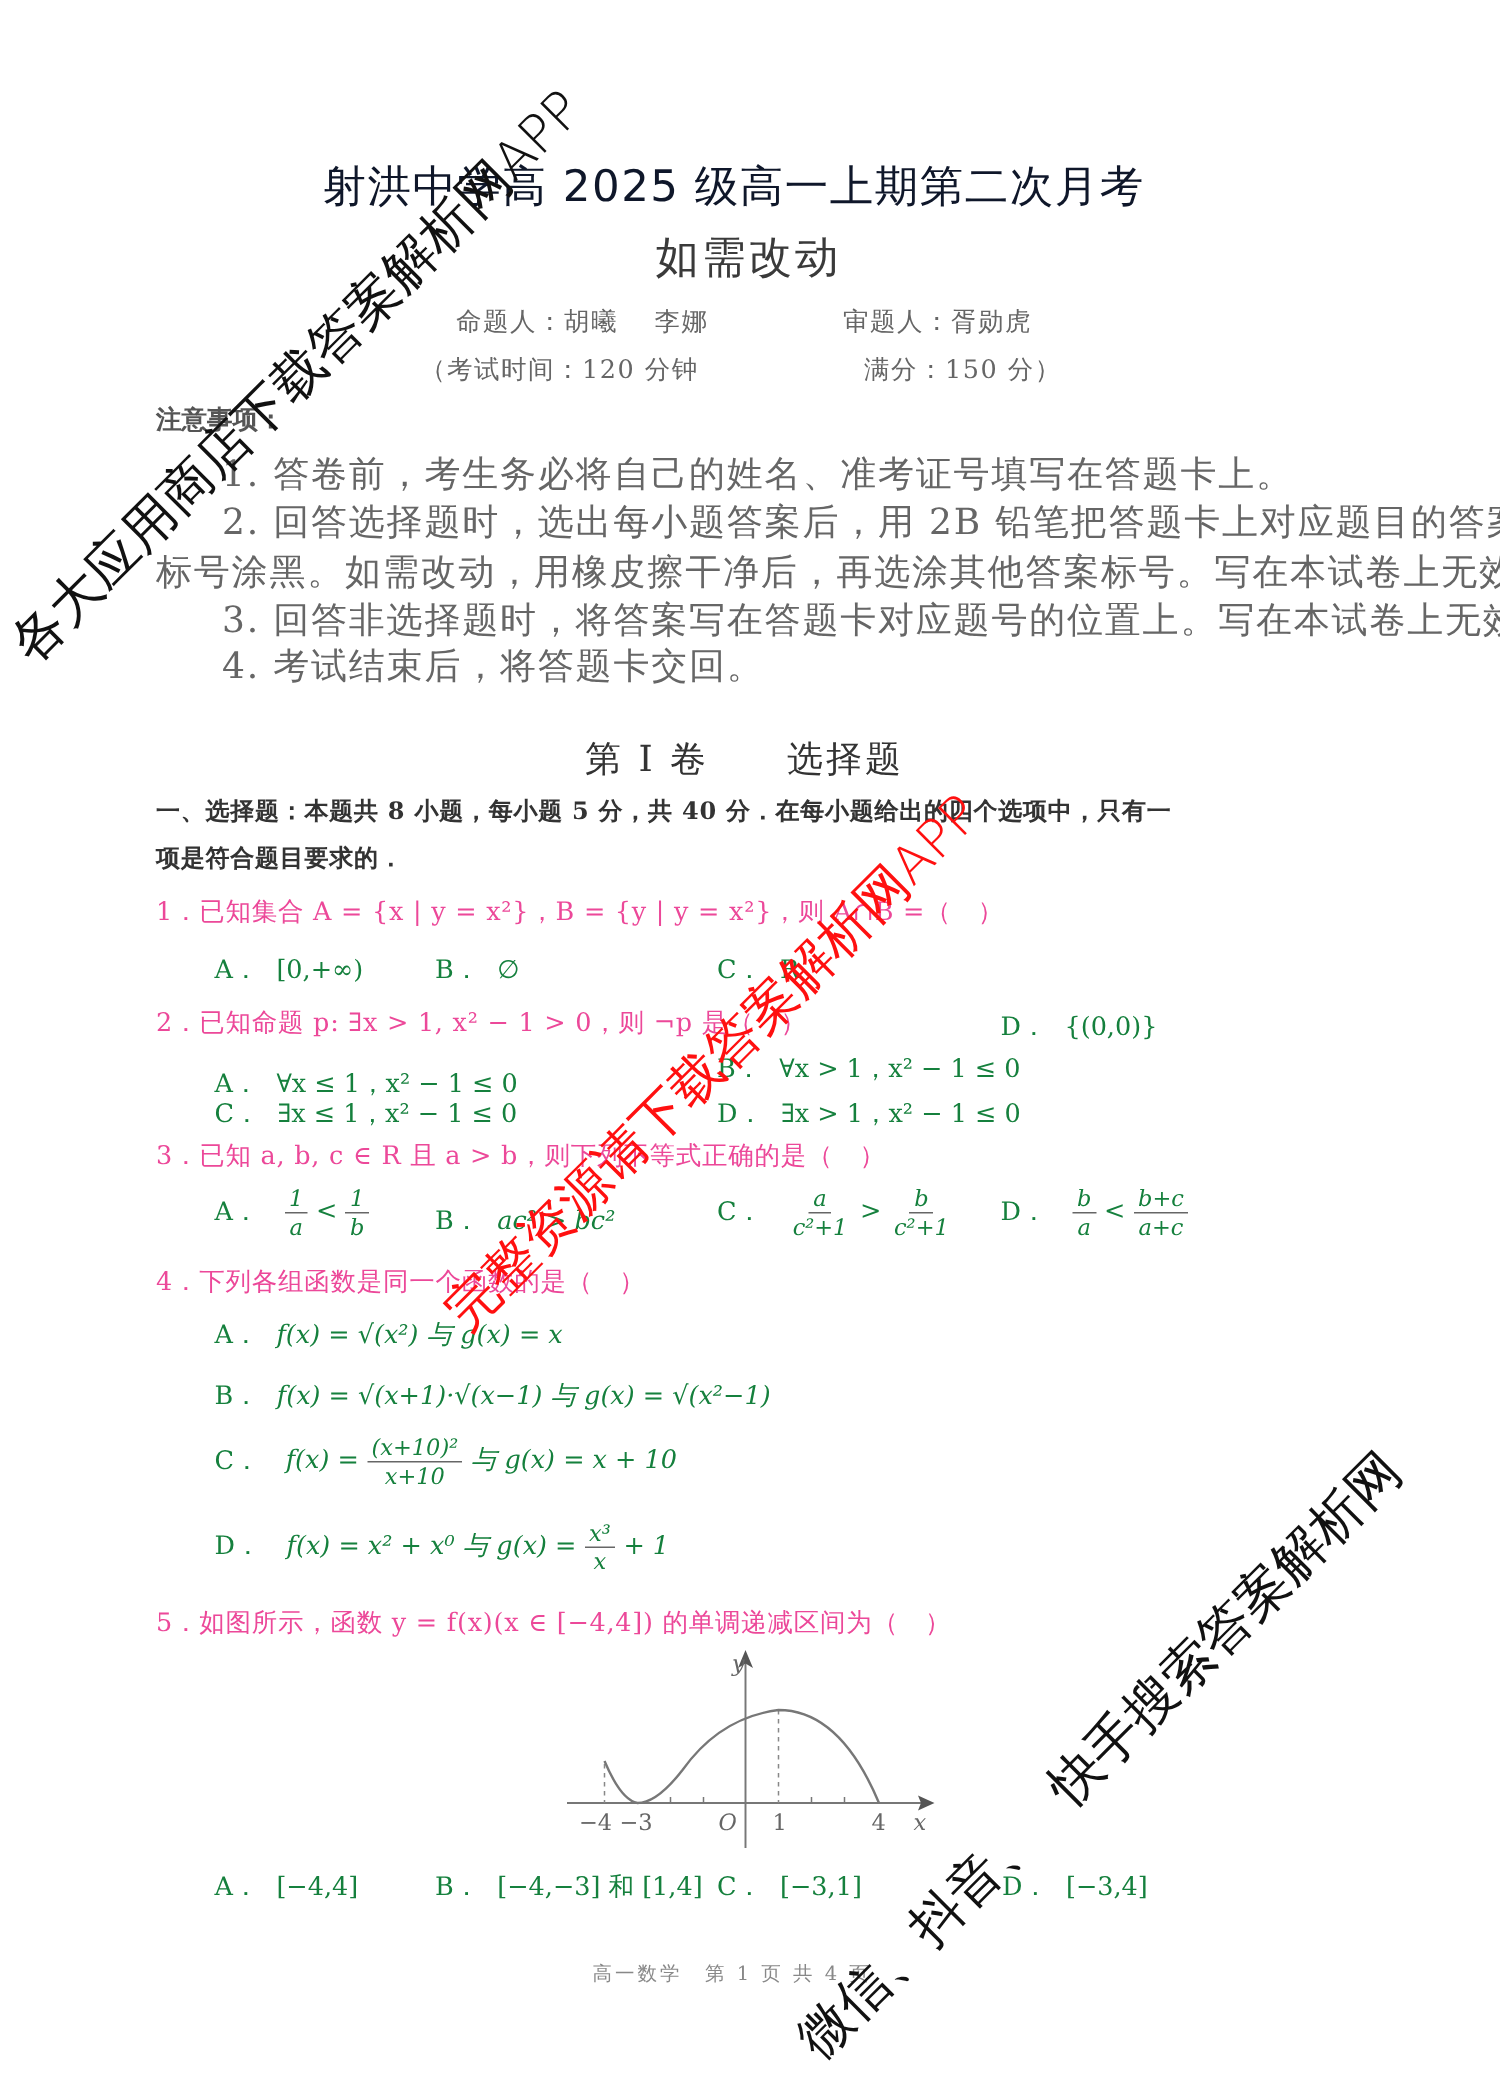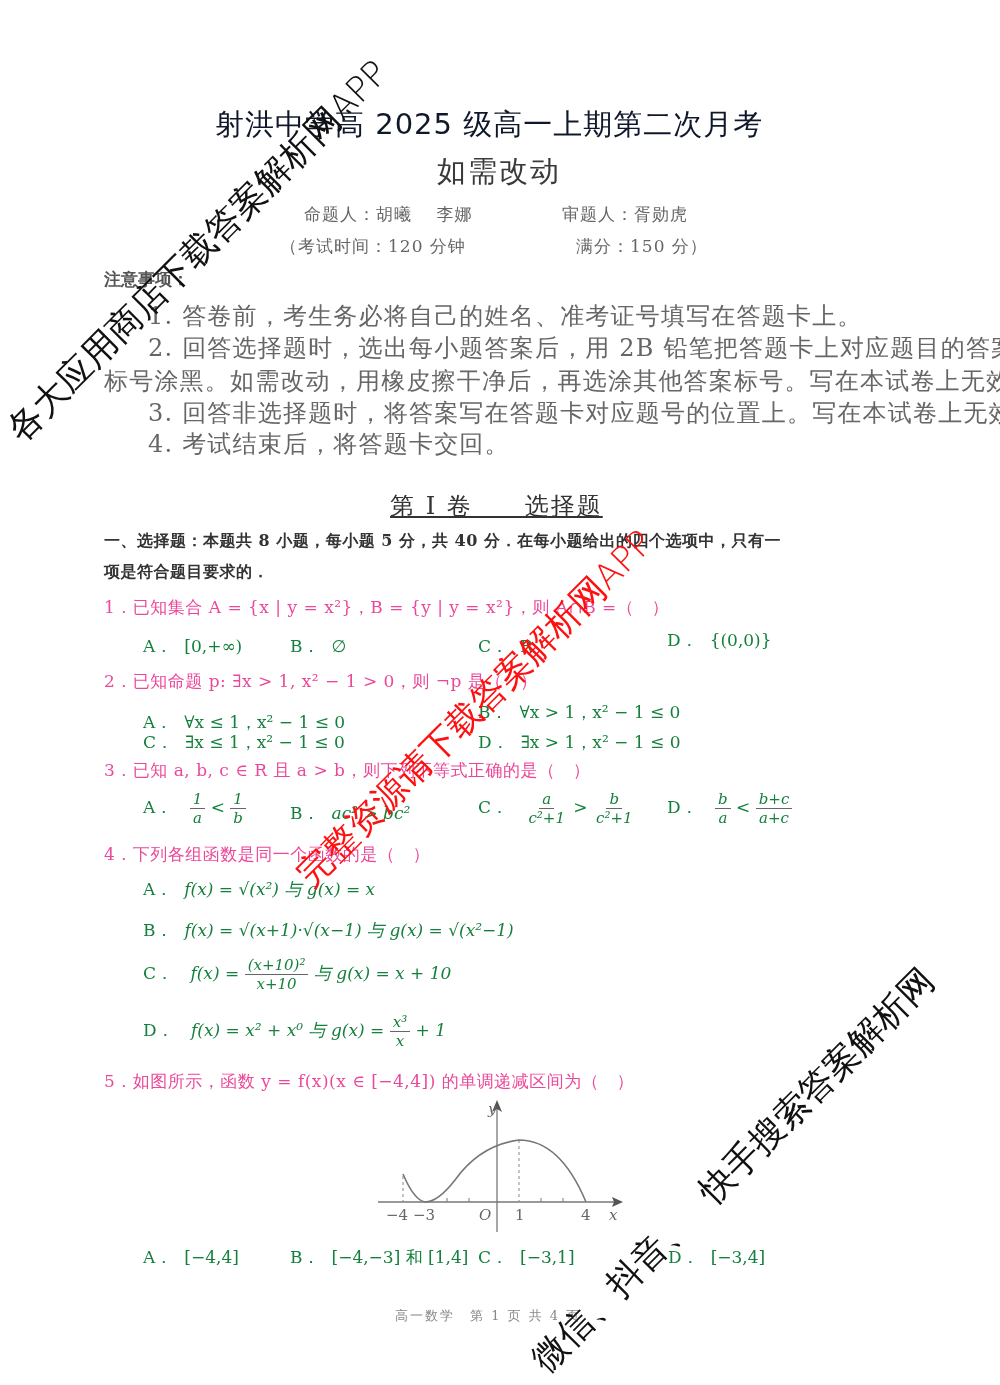--- a/index.html
+++ b/index.html
@@ -49,29 +49,29 @@
 <div class="abs meta" style="left:280px; top:235px;">（考试时间：120 分钟</div>
 <div class="abs meta" style="left:576px; top:235px;">满分：150 分）</div>
 
 <div class="abs notice-head" style="left:104px; top:268px;">注意事项：</div>
 <div class="abs notice" style="left:148px; top:300px;">1. 答卷前，考生务必将自己的姓名、准考证号填写在答题卡上。</div>
 <div class="abs notice" style="left:148px; top:332px;">2. 回答选择题时，选出每小题答案后，用 2B 铅笔把答题卡上对应题目的答案</div>
 <div class="abs notice" style="left:104px; top:365px;">标号涂黑。如需改动，用橡皮擦干净后，再选涂其他答案标号。写在本试卷上无效。</div>
 <div class="abs notice" style="left:148px; top:397px;">3. 回答非选择题时，将答案写在答题卡对应题号的位置上。写在本试卷上无效。</div>
 <div class="abs notice" style="left:148px; top:428px;">4. 考试结束后，将答题卡交回。</div>
 
-<div class="abs section-title" style="left:390px; top:490px;text-decoration:underline;">第 I 卷　　选择题</div>
+<div class="abs section-title" style="left:390px; top:490px;">第 I 卷　　选择题</div>
 <div class="abs section-desc" style="left:104px; top:531px;">一、选择题：本题共 8 小题，每小题 5 分，共 40 分．在每小题给出的四个选项中，只有一</div>
 <div class="abs section-desc" style="left:104px; top:562px;">项是符合题目要求的．</div>
 
 <div class="abs q" style="left:104px; top:596px;">1．已知集合 A = {x | y = x²}，B = {y | y = x²}，则 A∩B =（　）</div>
 <div class="abs opt" style="left:143px; top:635px;"><span class="lbl">A．</span><span>[0,+∞)</span></div>
 <div class="abs opt" style="left:290px; top:635px;"><span class="lbl">B．</span><span>∅</span></div>
 <div class="abs opt" style="left:478px; top:635px;"><span class="lbl">C．</span><span>R</span></div>
-<div class="abs opt" style="left:667px; top:629px;"><span class="lbl">D．</span><span>{(0,0)}</span></div>
+<div class="abs opt" style="left:667px; top:673px;"><span class="lbl">D．</span><span>{(0,0)}</span></div>
 
 <div class="abs q" style="left:104px; top:670px;">2．已知命题 p: ∃x &gt; 1, x² − 1 &gt; 0，则 ¬p 是（　）</div>
 <div class="abs opt" style="left:143px; top:711px;"><span class="lbl">A．</span><span>∀x ≤ 1，x² − 1 ≤ 0</span></div>
 <div class="abs opt" style="left:478px; top:701px;"><span class="lbl">B．</span><span>∀x &gt; 1，x² − 1 ≤ 0</span></div>
 <div class="abs opt" style="left:143px; top:731px;"><span class="lbl">C．</span><span>∃x ≤ 1，x² − 1 ≤ 0</span></div>
 <div class="abs opt" style="left:478px; top:731px;"><span class="lbl">D．</span><span>∃x &gt; 1，x² − 1 ≤ 0</span></div>
 
 <div class="abs q" style="left:104px; top:759px;">3．已知 a, b, c ∈ R 且 a &gt; b，则下列不等式正确的是（　）</div>
 <div class="abs opt" style="left:143px; top:790px;">
   <span class="lbl">A．</span>

